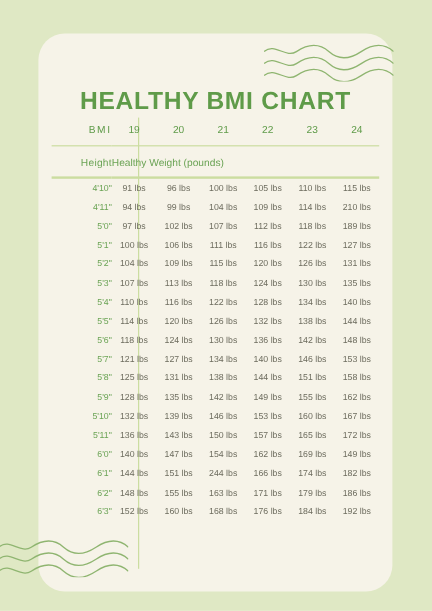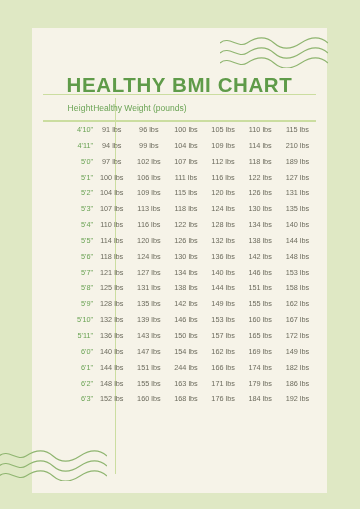--- a/index.html
+++ b/index.html
@@ -17,20 +17,21 @@
 
   
   #card {
     position: absolute;
     left: 32px;
     top: 28px;
     width: 295px;
     height: 465px;
     background: #f6f3e8;
     overflow: visible;
+    border-radius: 22px;
   }
 
   
   .wave-deco {
     position: absolute;
     pointer-events: none;
   }
   #wave-top {
     right: -1px;
     top: 8px;
@@ -165,20 +166,29 @@
     <colgroup>
       <col class="col-height">
       <col class="col-val">
         <col class="col-val">
         <col class="col-val">
       <col class="col-val">
         <col class="col-val">
         <col class="col-val">
     </colgroup>
     <tbody id="table-body">
+        <tr class="hdr-row">
+          <td class="hdr-label">BMI</td>
+          <td>19</td>
+          <td>20</td>
+          <td>21</td>
+          <td>22</td>
+          <td>23</td>
+          <td>24</td>
+        </tr>
         <tr class="rule-row">
           <td>
             <div class="rule"></div>
           </td>
           <td colspan="6">
             <div class="rule"></div>
           </td>
         </tr>
         <tr class="sub-row">
           <td class="hdr-label">Height</td>

